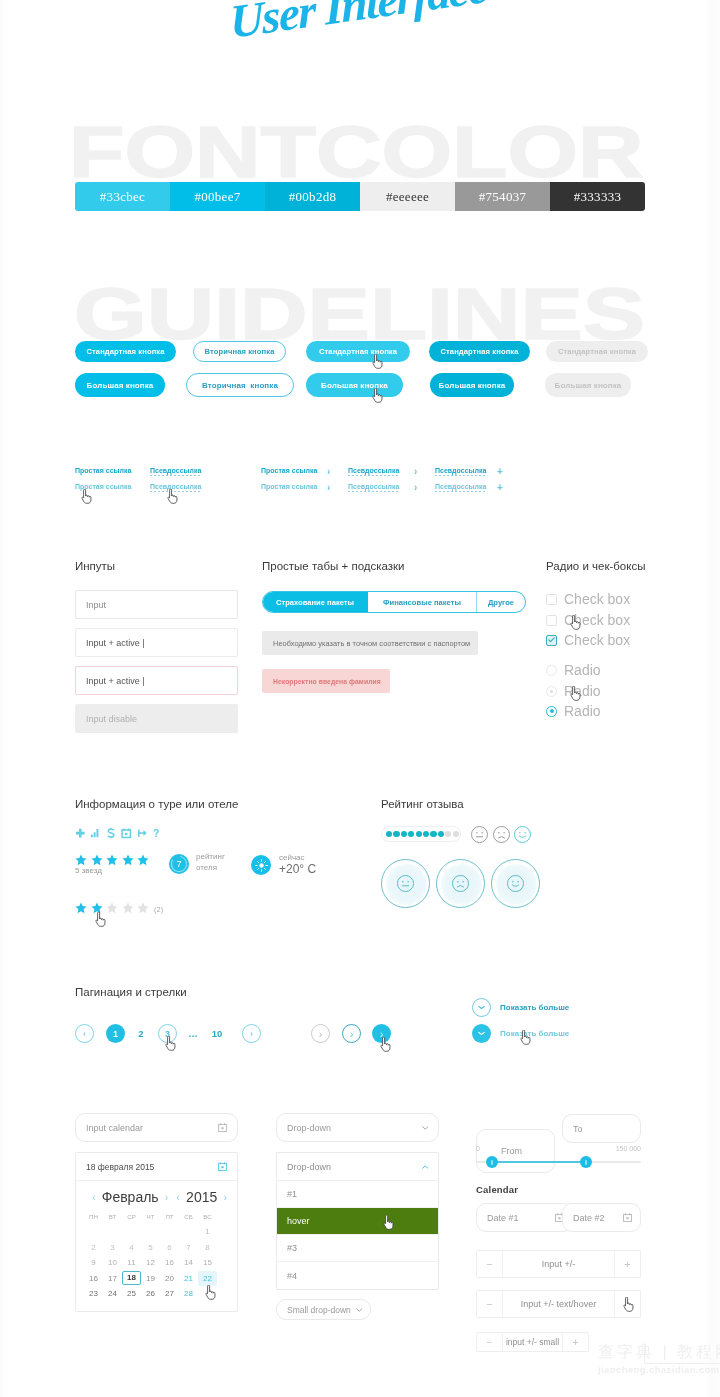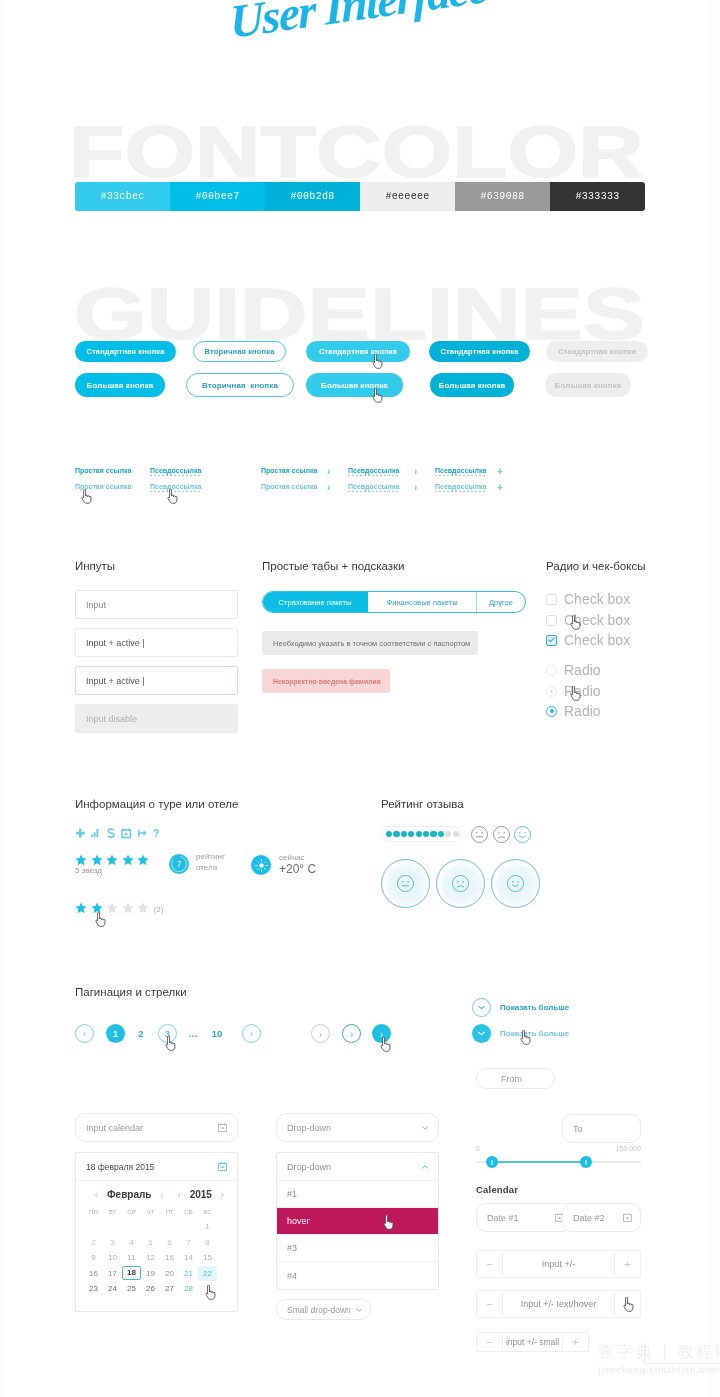--- a/index.html
+++ b/index.html
@@ -7,21 +7,21 @@
 body{position:relative;overflow:hidden;font-family:"Liberation Sans",sans-serif;-webkit-font-smoothing:antialiased;background:linear-gradient(to right,#fbfbfb 0px,#fdfdfd 3px,#ffffff 9px,#ffffff 704px,#fcfcfc 712px,#fdfdfd 720px);}
 
 
 #logo{position:absolute;left:231px;top:-1px;font-family:"Liberation Serif",serif;font-style:italic;font-weight:bold;font-size:47px;color:#1ab4e8;letter-spacing:-1.5px;transform:rotate(-8deg) skewX(-6deg);transform-origin:0 100%;white-space:nowrap;line-height:1}
 
 
 .bigwm{position:absolute;font-weight:bold;color:#f1f1f1;white-space:nowrap;user-select:none;line-height:1;-webkit-text-stroke:1.6px #f1f1f1}
 
 
 #swatches{position:absolute;left:75px;top:182px;width:570px;height:29px;display:flex;border-radius:3px;overflow:hidden}
-#swatches .sw{flex:1;display:flex;align-items:center;justify-content:center;font-family:Liberation Mono, monospace;font-size:10px;letter-spacing:.3px}
+#swatches .sw{flex:1;display:flex;align-items:center;justify-content:center;font-family:Liberation Serif, serif;font-size:13px;letter-spacing:.3px}
 
 
 .btn{position:absolute;display:flex;align-items:center;justify-content:center;border-radius:40px;white-space:pre;font-size:7.6px;font-weight:bold;letter-spacing:.1px;height:21px}
 .btn.lg{height:24px;font-size:8px}
 .btn.b-default{background:#00bee7;color:#fff}
 .btn.b-hover{background:#33cbec;color:#fff}
 .btn.b-active{background:#00b2d8;color:#fff}
 .btn.b-disabled{background:#eeeeee;color:#c3c3c3}
 .btn.b-secondary{background:#fff;color:#2a9fc1;border:1px solid #4cc6e5}
 
@@ -35,21 +35,21 @@
 .stitle{position:absolute;font-size:11.5px;color:#3b3b3b;font-weight:400;white-space:nowrap}
 
 
 .inp{position:absolute;width:163px;height:29px;border:1px solid #e7e7e7;border-radius:2px;display:flex;align-items:center;padding-left:10px;font-size:9px;color:#8d8d8d;background:#fff}
 .inp.i-active{border-color:#ebebeb;color:#555}
 .inp.i-error{border-color:#f3d4d4;color:#555}
 .inp.i-disabled{background:#ededed;border-color:#ededed;color:#b0b0b0}
 
 
 #tabs{position:absolute;left:262px;top:591px;width:264px;height:22px;display:flex;border:1px solid #35c2e4;border-radius:20px;overflow:hidden;background:#fff}
-#tabs .tab{display:flex;align-items:center;justify-content:center;font-size:7.6px;font-weight:normal;color:#2a9fc1;border-right:1px solid #9ddcee;white-space:nowrap}
+#tabs .tab{display:flex;align-items:center;justify-content:center;font-size:7.6px;font-weight:bold;color:#2a9fc1;border-right:1px solid #9ddcee;white-space:nowrap}
 #tabs .tab:last-child{border-right:none}
 #tabs .tab.active{background:#0cbde4;color:#fff;border-right:none;border-radius:20px 0 0 20px;margin:-1px 0 -1px -1px;height:22px}
 .hintbox{position:absolute;height:24px;display:flex;align-items:center;padding-left:11px;font-size:7.4px;border-radius:2px;white-space:nowrap;letter-spacing:0.05px}
 
 
 .cbrow{position:absolute;display:flex;align-items:center;font-size:14px;color:#b5b5b5}
 .cbbox{width:11px;height:11px;border:1px solid #e3e3e3;border-radius:2px;margin-right:7px;background:#fff;display:flex;align-items:center;justify-content:center}
 .cbbox.on{border-color:#3cacc0;background:#ddf1f7;border-width:1.5px}
 .rdo{width:11px;height:11px;border:1px solid #e8e8e8;border-radius:50%;margin-right:7px;background:#fff;display:flex;align-items:center;justify-content:center}
 .rdo.on{border-color:#2bbbd8;border-width:1.5px;background:#fff}
@@ -92,29 +92,29 @@
 .stepper.sm .sbtn{width:26px;flex:0 0 26px;font-size:10px}
 .stepper.sm .sval{font-size:8.5px}
 .wm{position:absolute;left:598px;top:1342px;text-align:left;color:#efefef;user-select:none}
 .wm1{font-size:16px;letter-spacing:3px;white-space:nowrap;position:relative;z-index:2}
 .wm2{font-size:9.5px;font-weight:bold;letter-spacing:.4px;margin-top:1px;white-space:nowrap;position:relative;z-index:2}
 .ddopen{position:absolute;left:276px;top:1152px;width:163px;border:1px solid #eaeaea;border-radius:2px;background:#fff}
 .ddhead{height:28px;display:flex;align-items:center;padding-left:10px;font-size:9px;color:#8f8f8f;border-bottom:1px solid #f0f0f0}
 .ddhead .fldicon{margin-left:auto;margin-right:10px;display:flex;align-items:center}
 .ddopt{height:27px;display:flex;align-items:center;padding-left:10px;font-size:9px;color:#909090;border-bottom:1px solid #f2f2f2}
 .ddopt:last-child{border-bottom:none}
-.ddopt.hovered{background:#be185d;color:#fff}
+.ddopt.hovered{background:#4d7c0f;color:#fff}
 .fld .fldicon.sm{margin-right:8px}
 .fld .fldicon{margin-left:auto;margin-right:10px;display:flex;align-items:center}
 .calpanel{position:absolute;left:75px;top:1152px;width:163px;height:160px;border:1px solid #eaeaea;border-radius:2px;background:#fff}
 .calhead{height:28px;border-bottom:1px solid #f0f0f0;display:flex;align-items:center;padding-left:10px;font-size:8.5px;color:#4a4a4a}
 .calhead .fldicon{margin-left:auto;margin-right:10px;display:flex;align-items:center}
 .calnav{display:flex;align-items:center;margin-top:8px;padding:0 8px 0 14px;font-size:8.5px;justify-content:center;gap:0}
 .calnav .navarr{color:#8fd5e8;font-size:10px;width:15px;text-align:center;cursor:pointer}
-.calnav .navlbl{color:#3d3d3d;font-weight:bold;font-size:10px;text-align:center;white-space:nowrap;padding:0 4px}
+.calnav .navlbl{color:#3d3d3d;font-weight:normal;font-size:14px;text-align:center;white-space:nowrap;padding:0 4px}
 .calnav .nv2{margin-left:4px}
 .calwd{display:flex;margin-top:8px;padding:0 8px;font-size:6.2px;color:#b2b2b2;letter-spacing:0}
 .calwd span{width:19px;text-align:center}
 .calgrid{display:flex;flex-wrap:wrap;padding:0 8px;margin-top:4px}
 .calgrid .cday{width:19px;height:15.5px;display:flex;align-items:center;justify-content:center;font-size:8px;color:#9a9a9a}
 .calgrid .cday.sel{border:1px solid #4ab8cf;color:#3a3a3a !important;border-radius:2px;height:14px;font-weight:bold}
 .calgrid .cday.wknd{color:#3fc4e4 !important}
 .calgrid .cday.hov{background:#e4f6fb;border-radius:2px}
 .dotpill{position:absolute;width:80px;height:16px;border:1px solid #efefef;border-radius:9px;background:#fff;display:flex;align-items:center;gap:1.1px;padding:0 4px}
 .dotpill .dot{width:6.3px;height:6.3px;border-radius:50%;display:block;flex:0 0 6.3px}
@@ -137,21 +137,21 @@
 <body>
 
 <div id="logo">User Interface</div>
 <div class="bigwm" style="left:69px;top:115px;font-size:73px;transform:scaleX(1.243);transform-origin:left top;letter-spacing:0;">FONTCOLOR</div>
 <div class="bigwm" style="left:74px;top:277px;font-size:73px;transform:scaleX(1.28);transform-origin:left top;letter-spacing:0;">GUIDELINES</div>
 <div id="swatches">
 <div class="sw" style="background:#33cbec;color:#ffffff">#33cbec</div>
 <div class="sw" style="background:#00bee7;color:#ffffff">#00bee7</div>
 <div class="sw" style="background:#00b2d8;color:#ffffff">#00b2d8</div>
 <div class="sw" style="background:#eeeeee;color:#333333">#eeeeee</div>
-<div class="sw" style="background:#999999;color:#ffffff">#639088</div>
+<div class="sw" style="background:#999999;color:#ffffff">#754037</div>
 <div class="sw" style="background:#333333;color:#ffffff">#333333</div>
 </div>
 <div class="btn b-default" style="left:75px;top:341px;width:101px">Стандартная кнопка</div>
 <div class="btn b-secondary" style="left:193px;top:341px;width:93px">Вторичная кнопка</div>
 <div class="btn b-hover" style="left:306px;top:341px;width:104px">Стандартная кнопка</div>
 <div class="btn b-active" style="left:429px;top:341px;width:101px">Стандартная кнопка</div>
 <div class="btn b-disabled" style="left:546px;top:341px;width:102px">Стандартная кнопка</div>
 <div class="btn lg b-default" style="left:75px;top:373px;width:90px">Большая кнопка</div>
 <div class="btn lg b-secondary" style="left:186px;top:373px;width:108px">Вторичная  кнопка</div>
 <div class="btn lg b-hover" style="left:306px;top:373px;width:97px">Большая кнопка</div>
@@ -518,21 +518,21 @@
     <path d="M2.6 1.1 C2.6 0.5 3.05 0.05 3.6 0.05 C4.15 0.05 4.6 0.5 4.6 1.1 L4.6 7.0 C4.6 6.5 5.0 6.1 5.5 6.1 C6.0 6.1 6.4 6.5 6.4 7.0 L6.4 7.6 C6.4 7.1 6.8 6.7 7.3 6.7 C7.8 6.7 8.2 7.1 8.2 7.6 L8.2 8.2 C8.2 7.75 8.6 7.35 9.05 7.35 C9.55 7.35 9.95 7.75 9.95 8.25 L9.95 11.0 C9.95 12.9 8.8 14.3 6.9 14.3 L5.7 14.3 C4.2 14.3 3.35 13.6 2.7 12.3 L1.0 9.35 C0.78 8.95 0.92 8.45 1.32 8.22 C1.7 8.0 2.2 8.13 2.45 8.5 L2.6 8.75 Z" fill="#ffffff" stroke="#444444" stroke-width="0.85" stroke-linejoin="round"></path>
   </svg>
 <div class="fld" style="left:276px;top:1299px;width:95px;height:21px;padding-left:10px;font-size:8.5px">
     <span>Small drop-down</span>
     <span class="fldicon sm">
       <svg width="6.5" height="4" viewBox="0 0 8 5">
         <path d="M0.8 1.1 L4 4 L7.2 1.1" fill="none" stroke="#9b9b9b" stroke-width="1.1" stroke-linecap="round" stroke-linejoin="round"></path>
       </svg>
     </span>
   </div>
-<div class="fld" style="left:476px;top:1068px;width:79px;height:21px;padding-left:24px">
+<div class="fld" style="left:476px;top:1129px;width:79px;height:44px;padding-left:24px">
     <span>From</span>
   </div>
 <div class="fld" style="left:562px;top:1114px;width:79px;height:29px;padding-left:10px">
     <span>To</span>
   </div>
 <div class="rlbl" style="left:476px;top:1145px">0</div>
 <div class="rlbl" style="left:641px;top:1145px;transform:translateX(-100%)">150 000</div>
 <div class="sliderwrap">
     <span class="strack"></span>
     <span class="sfill"></span>

